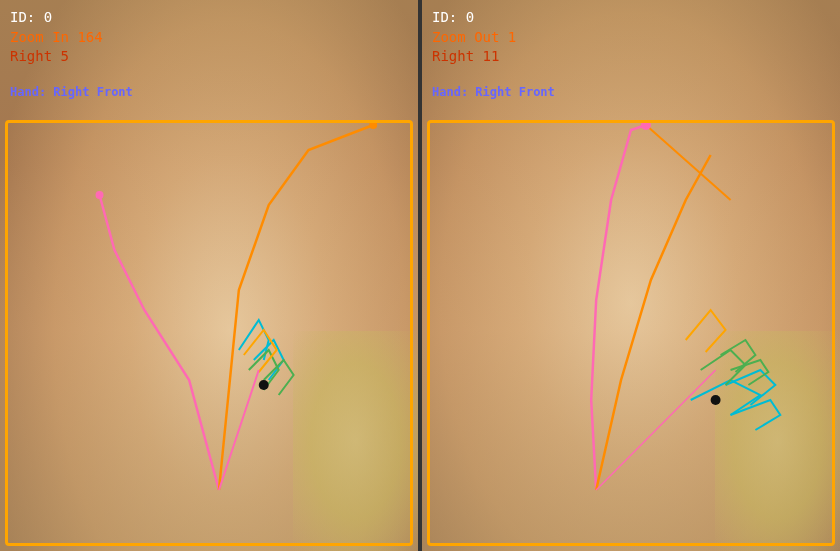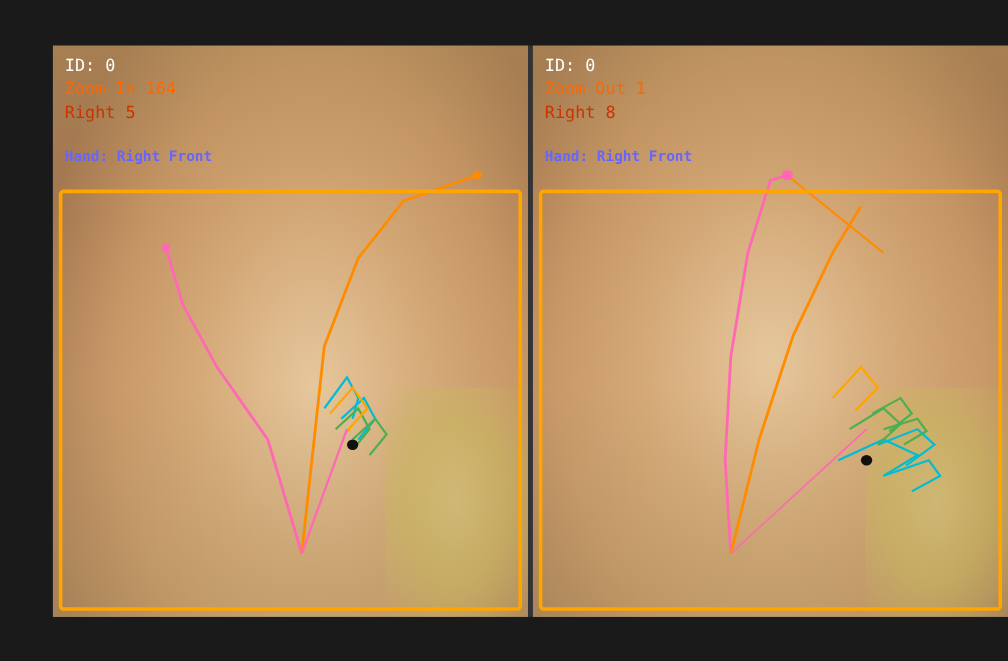--- a/index.html
+++ b/index.html
@@ -7,25 +7,24 @@
       width: 840px;
       height: 551px;
       background: #1a1a1a;
       display: flex;
       align-items: center;
       justify-content: center;
       overflow: hidden;
     }
     .container {
       width: 840px;
-      height: 476px;
+      height: 551px;
       display: flex;
       gap: 0;
       background: #2a2a2a;
-      margin-left: 44px;
     }
     .panel {
       flex: 1;
       position: relative;
       overflow: hidden;
     }
     .panel-bg {
       width: 100%;
       height: 100%;
       position: absolute;
@@ -187,17 +186,17 @@
       <circle cx="295" cy="400" r="5" fill="#111"></circle>
 
       <line x1="175" y1="490" x2="295" y2="370" stroke="#FF69B4" stroke-width="1.5" stroke-dasharray="none"></line>
     </svg>
 
     <div class="overlay-border"></div>
 
     <div class="info-text">
       <div class="text-white">ID: 0</div>
       <div class="text-orange">Zoom Out 1</div>
-      <div class="text-dark-red">Right 8</div>
+      <div class="text-dark-red">Right 11</div>
     </div>
     <div class="hand-label">Hand: Right Front</div>
   </div>
 </div>
 
 </body></html>

